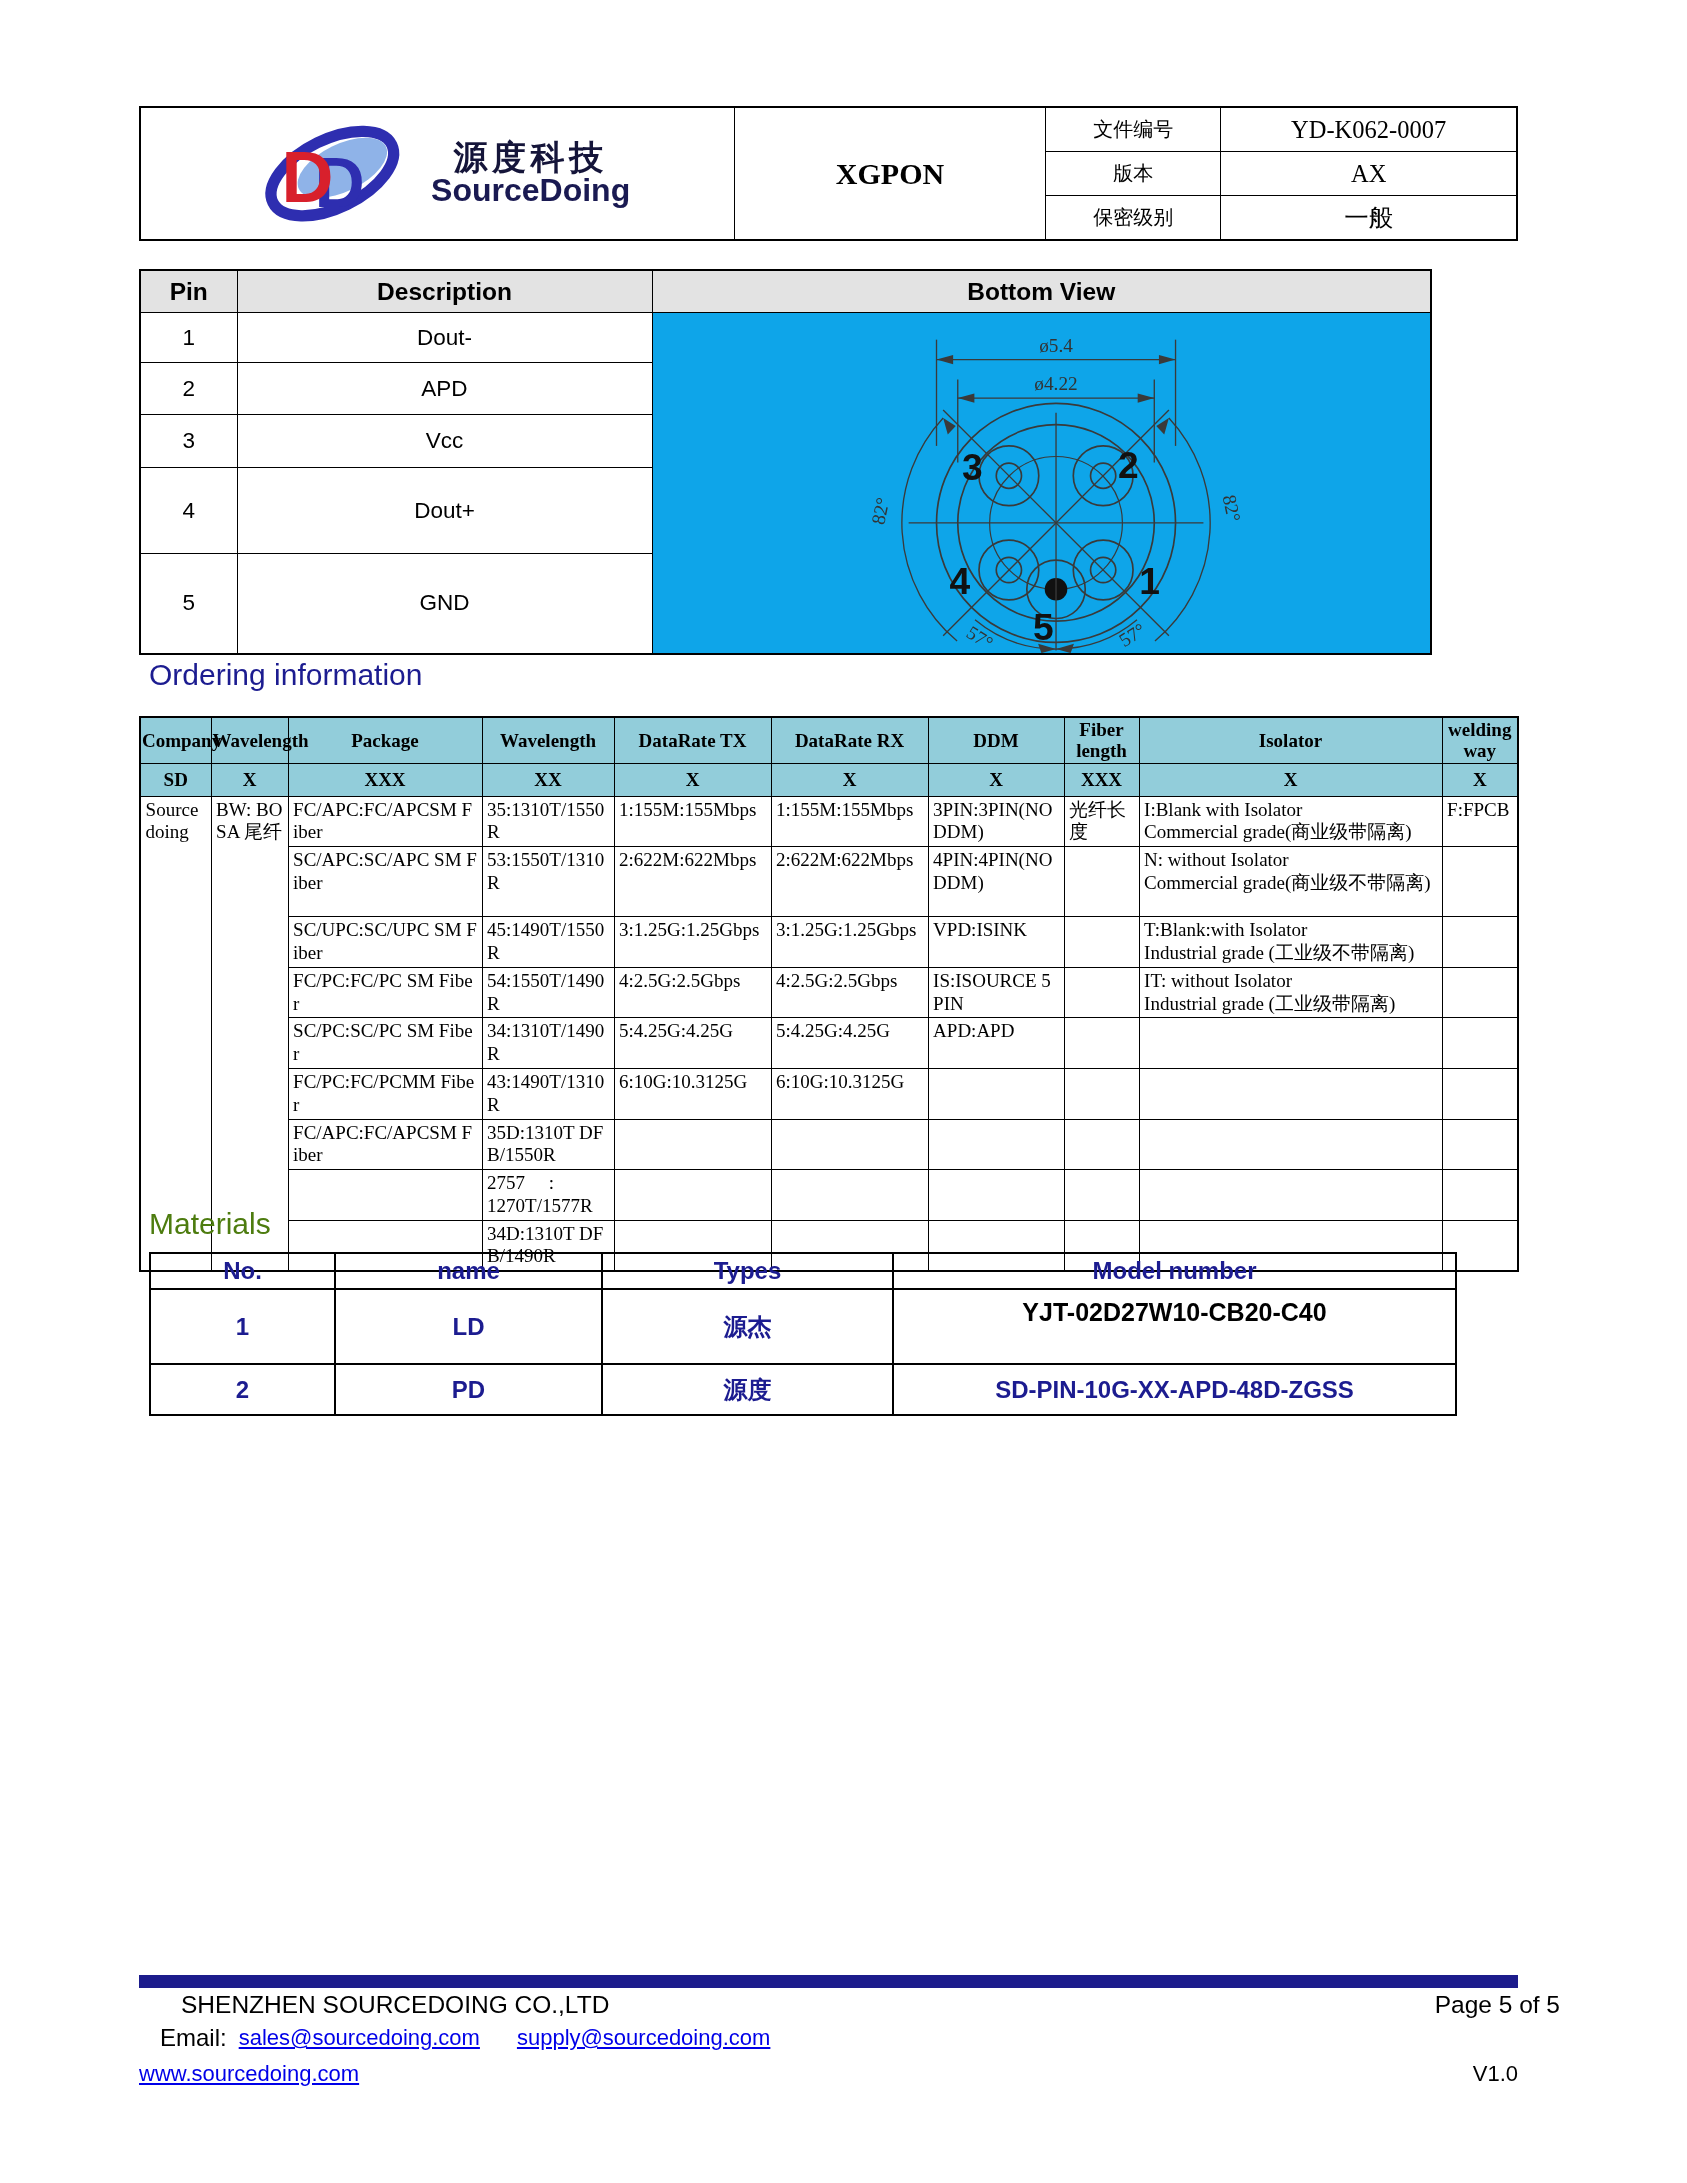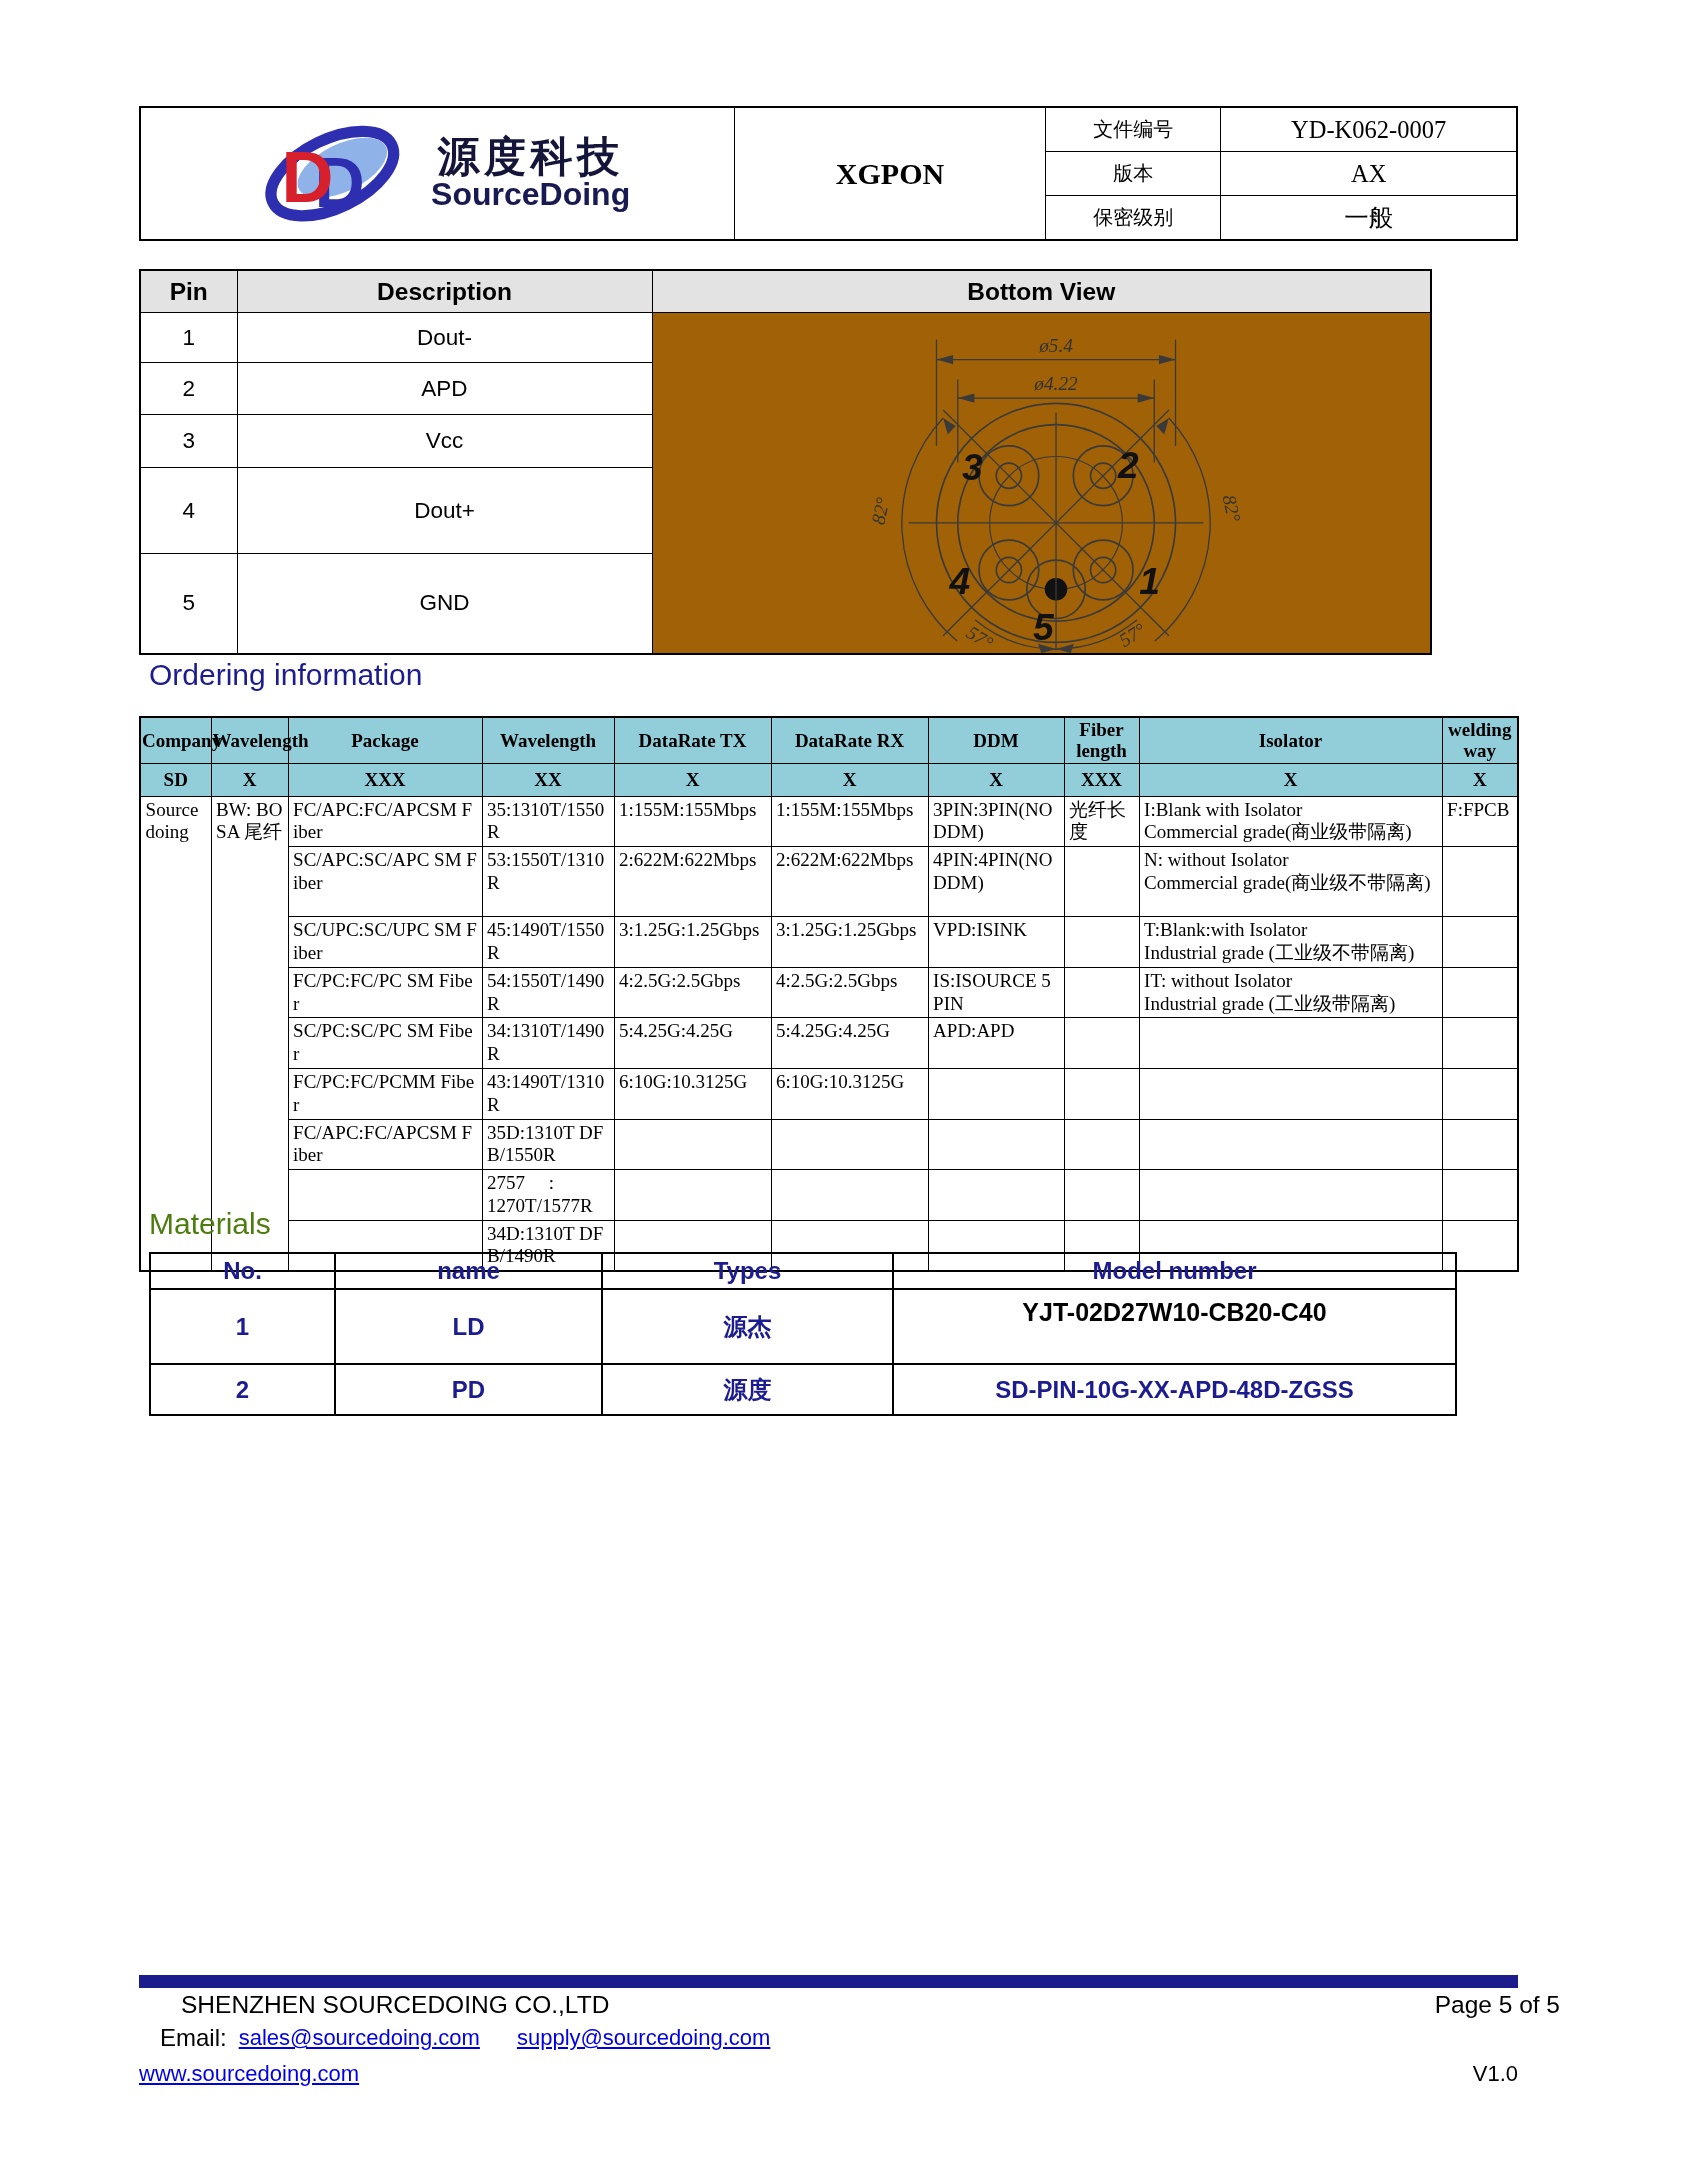--- a/index.html
+++ b/index.html
@@ -6,35 +6,35 @@
   .page{position:relative;width:1687px;height:2183px;background:#fff;
         font-family:"Liberation Serif", serif;color:#000;overflow:hidden;}
   .abs{position:absolute;}
 
   
   table{border-collapse:collapse;table-layout:fixed;}
   .hdr-table{left:139px;top:106px;width:1379px;border:2.6px solid #000;}
   .hdr-table td{border:1.3px solid #000;vertical-align:middle;}
   .logo-cell{text-align:center;}
   .logo-wrap{display:flex;align-items:center;justify-content:center;gap:9.3px;}
-  .logo-cn{font-family:"Liberation Sans",sans-serif;font-weight:bold;font-size:42px;
+  .logo-cn{font-family:"Liberation Sans",sans-serif;font-weight:bold;font-size:34px;
            letter-spacing:4.6px;color:#15153a;line-height:1.0;}
   .logo-en{font-family:"Liberation Sans",sans-serif;font-weight:bold;font-size:32px;
            color:#1a1a52;line-height:1.05;}
   .product-cell{text-align:center;font-weight:bold;font-size:30px;}
   .meta-label{text-align:center;font-size:20px;height:41px;}
   .meta-value{text-align:center;font-size:24.5px;}
 
   
   .pin-table{left:139px;top:269px;width:1291px;border:2px solid #000;
              font-family:"Liberation Sans",sans-serif;}
   .pin-table td,.pin-table th{border:1.3px solid #000;text-align:center;vertical-align:middle;}
   .pin-table th{background:#e3e3e3;font-size:24.5px;font-weight:bold;height:39px;}
   .pin-table td{font-size:22.5px;font-weight:400;}
-  .bv-cell{position:relative;background:#a16207;padding:16px;font-style:italic;}
+  .bv-cell{position:relative;background:#0ea5e9;padding:16px;}
   .bv-cell svg{position:absolute;left:0;top:0;width:100%;height:100%;}
 
   
   .sec-title{font-family:"Liberation Sans",sans-serif;font-weight:normal;font-size:30px;}
   .t-order{left:149px;top:658px;color:#1c1c90;}
   .t-mat{left:149px;top:1207px;color:#4d7c0f;}
 
   
   .ord-table{left:139px;top:716px;width:1379px;border:2px solid #000;font-size:19px;}
   .ord-table th,.ord-table td{border:1.3px solid #000;}

